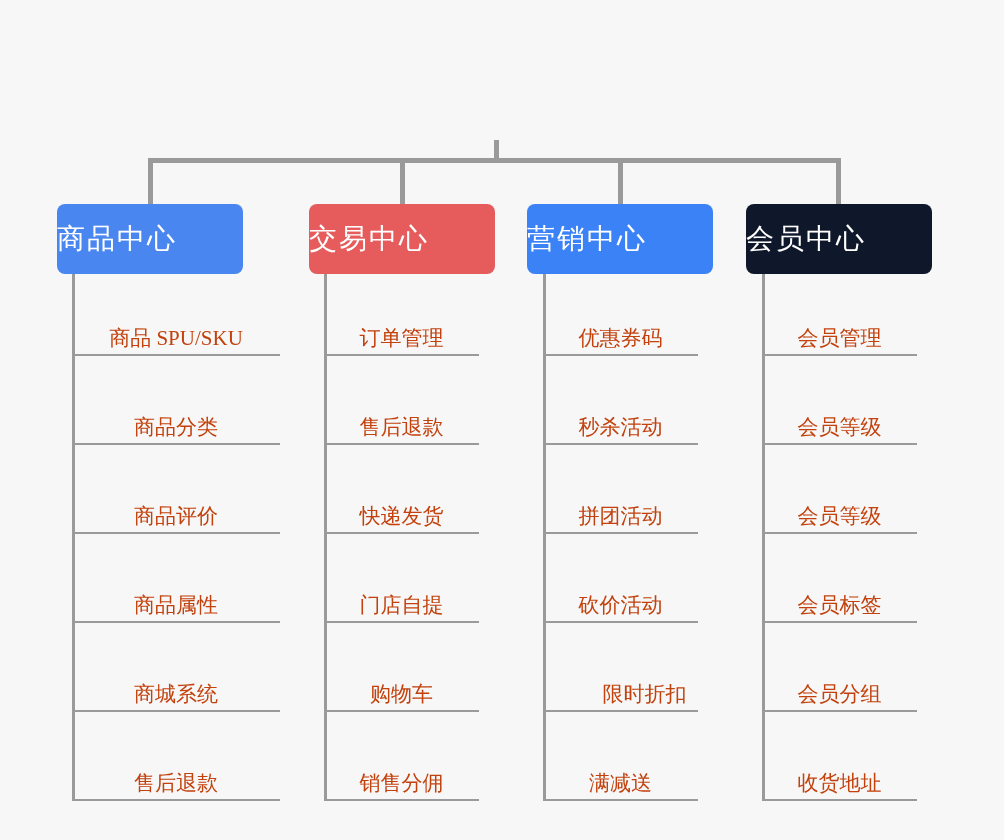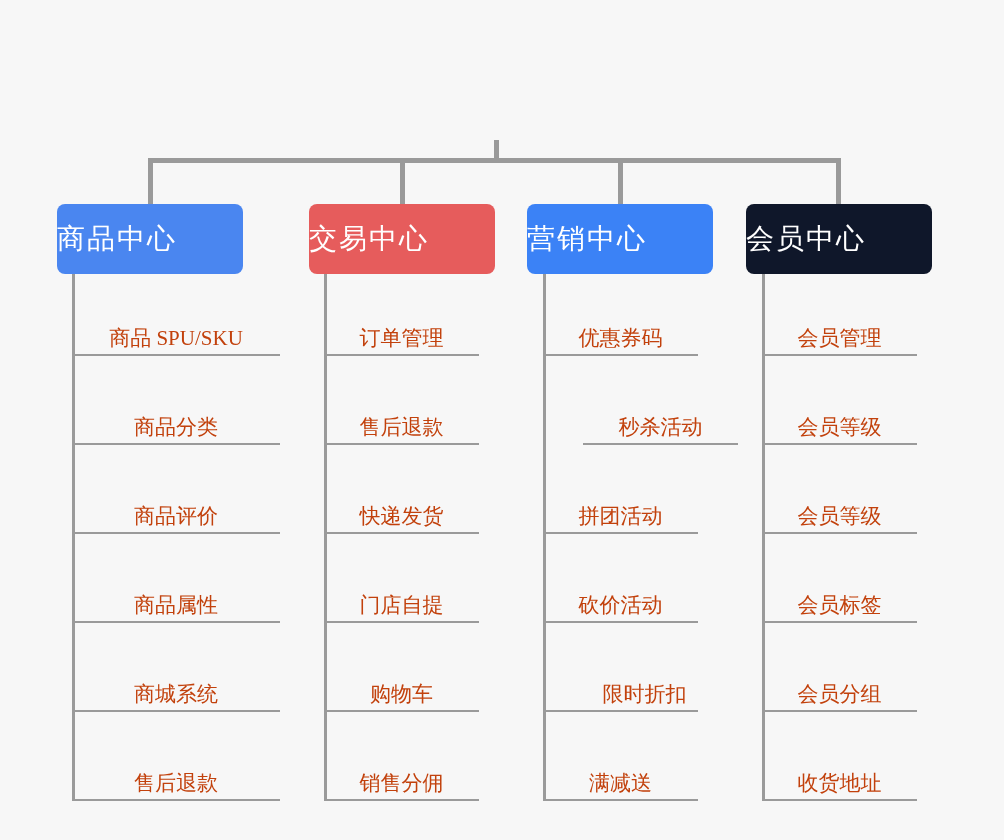--- a/index.html
+++ b/index.html
@@ -169,21 +169,21 @@
         </div>
       </div>
       <div class="cat-box" style="left: 527px; width: 186px; background: #3b82f6;">
         <span>营销中心</span>
       </div>
       <div class="leaf-col" style="left: 543px;">
         <div class="leaf-trunk" style="background: rgb(154, 154, 154); height: 527px;"></div>
         <div class="leaf-item" style="width: 155px; top: 0px; height: 82px;">
           <span class="leaf-label">优惠券码</span>
         </div>
-        <div class="leaf-item" style="width: 155px; top: 85px; height: 86px; margin-left: 40px;">
+        <div class="leaf-item" style="width: 155px; top: 85px; height: 86px;">
           <span class="leaf-label">秒杀活动</span>
         </div>
         <div class="leaf-item" style="width: 155px; top: 174px; height: 86px;">
           <span class="leaf-label">拼团活动</span>
         </div>
         <div class="leaf-item" style="width: 155px; top: 263px; height: 86px;">
           <span class="leaf-label">砍价活动</span>
         </div>
         <div class="leaf-item" style="width: 155px; top: 352px; height: 86px; padding-left: 48px;">
           <span class="leaf-label">限时折扣</span>

